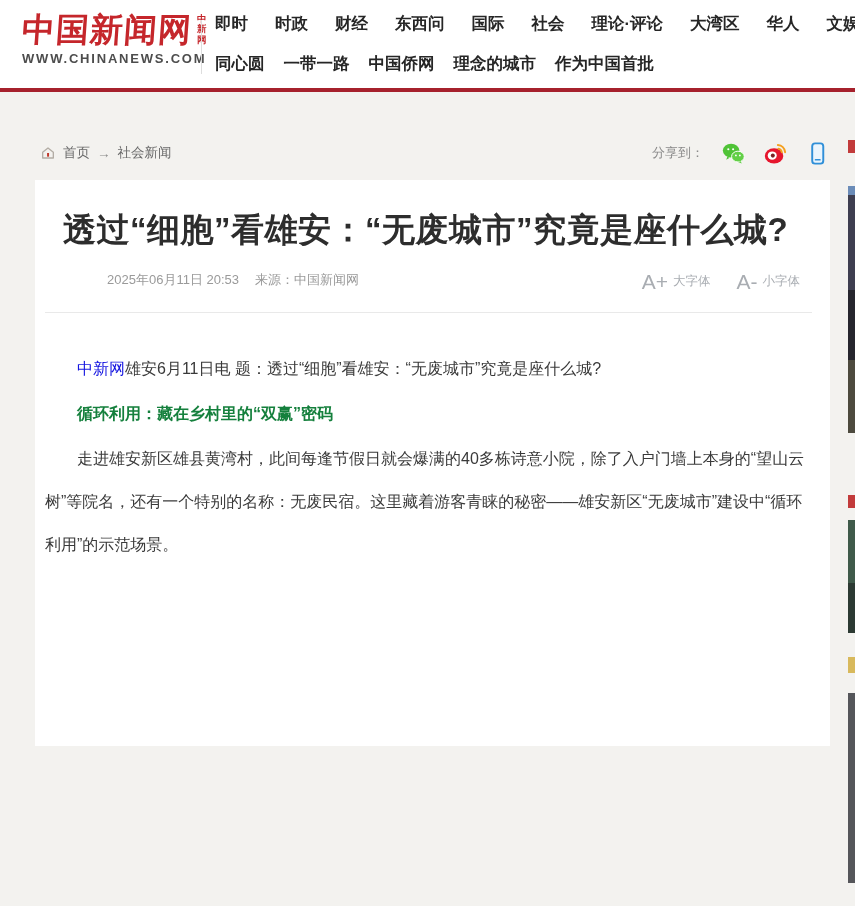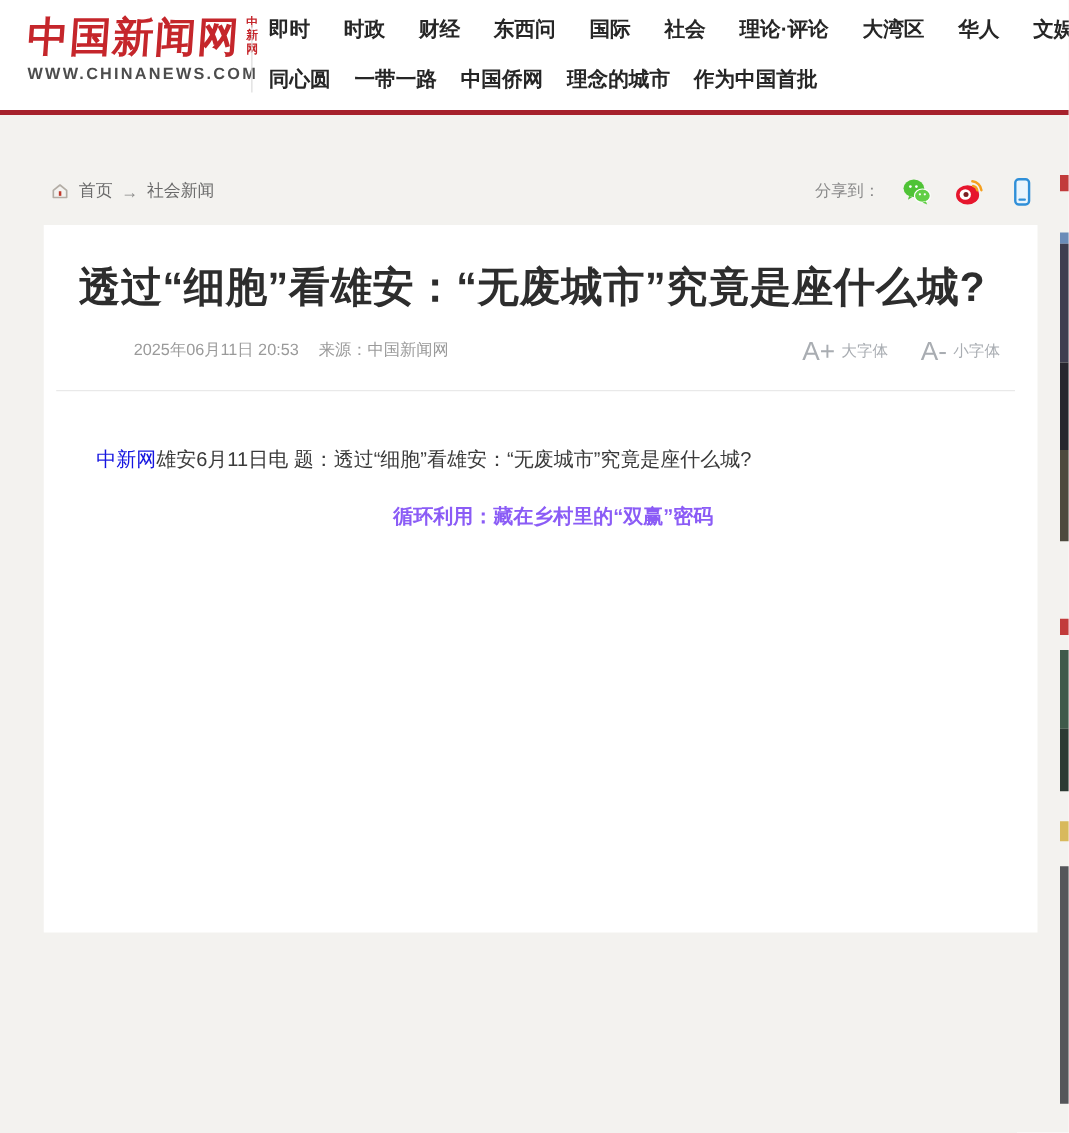--- a/index.html
+++ b/index.html
@@ -58,21 +58,21 @@
   .meta-left { display:flex; gap:16px; font-size:13px; color:#9a9a9a; }
   .font-controls { display:flex; gap:26px; align-items:center; }
   .fc { display:flex; align-items:center; gap:5px; cursor:pointer; }
   .fc-glyph { font-size:21px; color:#a9adb2; line-height:1; }
   .fc-label { font-size:12.5px; color:#a9adb2; }
   .head-divider { border:none; border-top:1px solid #e9e9e9; margin:20px 18px 0 10px; }
 
   .article-body { padding:32px 22px 0 10px; font-size:16px; color:#3a3a3a; }
   .article-body p { line-height:43px; text-indent:2em; margin:2px 0; }
   .lead-link { color:#1414e0; text-decoration:none; cursor:pointer; }
-  .subhead { font-weight:700; color:#8b5cf6;text-align:center; }
+  .subhead { font-weight:700; color:#15803d; }
 
   
   .edge-strip { position:absolute; top:0; right:0; width:7px; height:906px; pointer-events:none; }
   .edge-seg { position:absolute; right:0; width:7px; }
 </style>
 </head>
 <body>
 
 <div class="page">
 
@@ -174,20 +174,21 @@
             <span class="fc-glyph">A-</span>
             <span class="fc-label">小字体</span>
           </span>
         </div>
       </div>
     </div>
     <hr class="head-divider">
     <div class="article-body">
       <p class="lead"><a class="lead-link">中新网</a><span>雄安6月11日电 题：透过“细胞”看雄安：“无废城市”究竟是座什么城?</span></p>
       <p class="subhead">循环利用：藏在乡村里的“双赢”密码</p>
+      <p>走进雄安新区雄县黄湾村，此间每逢节假日就会爆满的40多栋诗意小院，除了入户门墙上本身的“望山云树”等院名，还有一个特别的名称：无废民宿。这里藏着游客青睐的秘密——雄安新区“无废城市”建设中“循环利用”的示范场景。</p>
     </div>
   </main>
 
   <div class="edge-strip" id="edge-strip">
       <div class="edge-seg" style="top: 140px; height: 13px; background: rgb(194, 59, 59);"></div>
       <div class="edge-seg" style="top: 186px; height: 9px; background: rgb(107, 140, 184);"></div>
       <div class="edge-seg" style="top: 195px; height: 95px; background: rgb(62, 62, 80);"></div>
       <div class="edge-seg" style="top: 290px; height: 70px; background: rgb(38, 38, 46);"></div>
       <div class="edge-seg" style="top: 360px; height: 73px; background: rgb(77, 74, 62);"></div>
       <div class="edge-seg" style="top: 495px; height: 13px; background: rgb(194, 59, 59);"></div>

